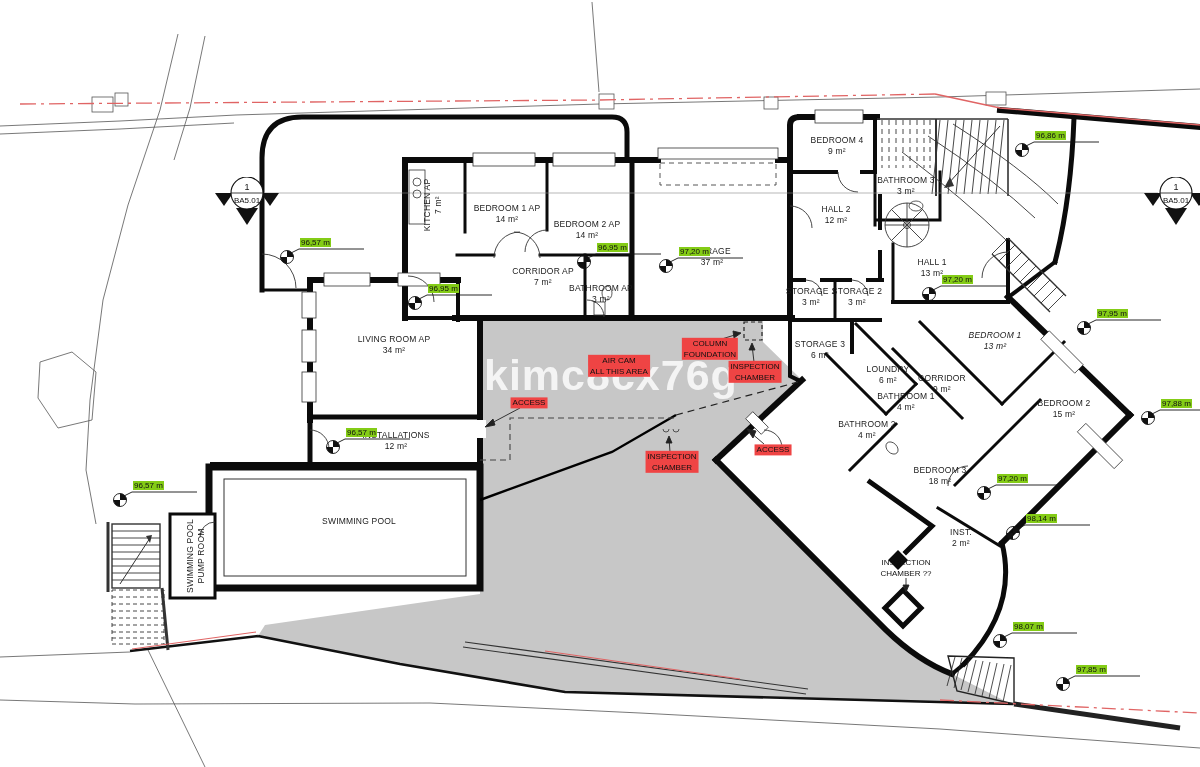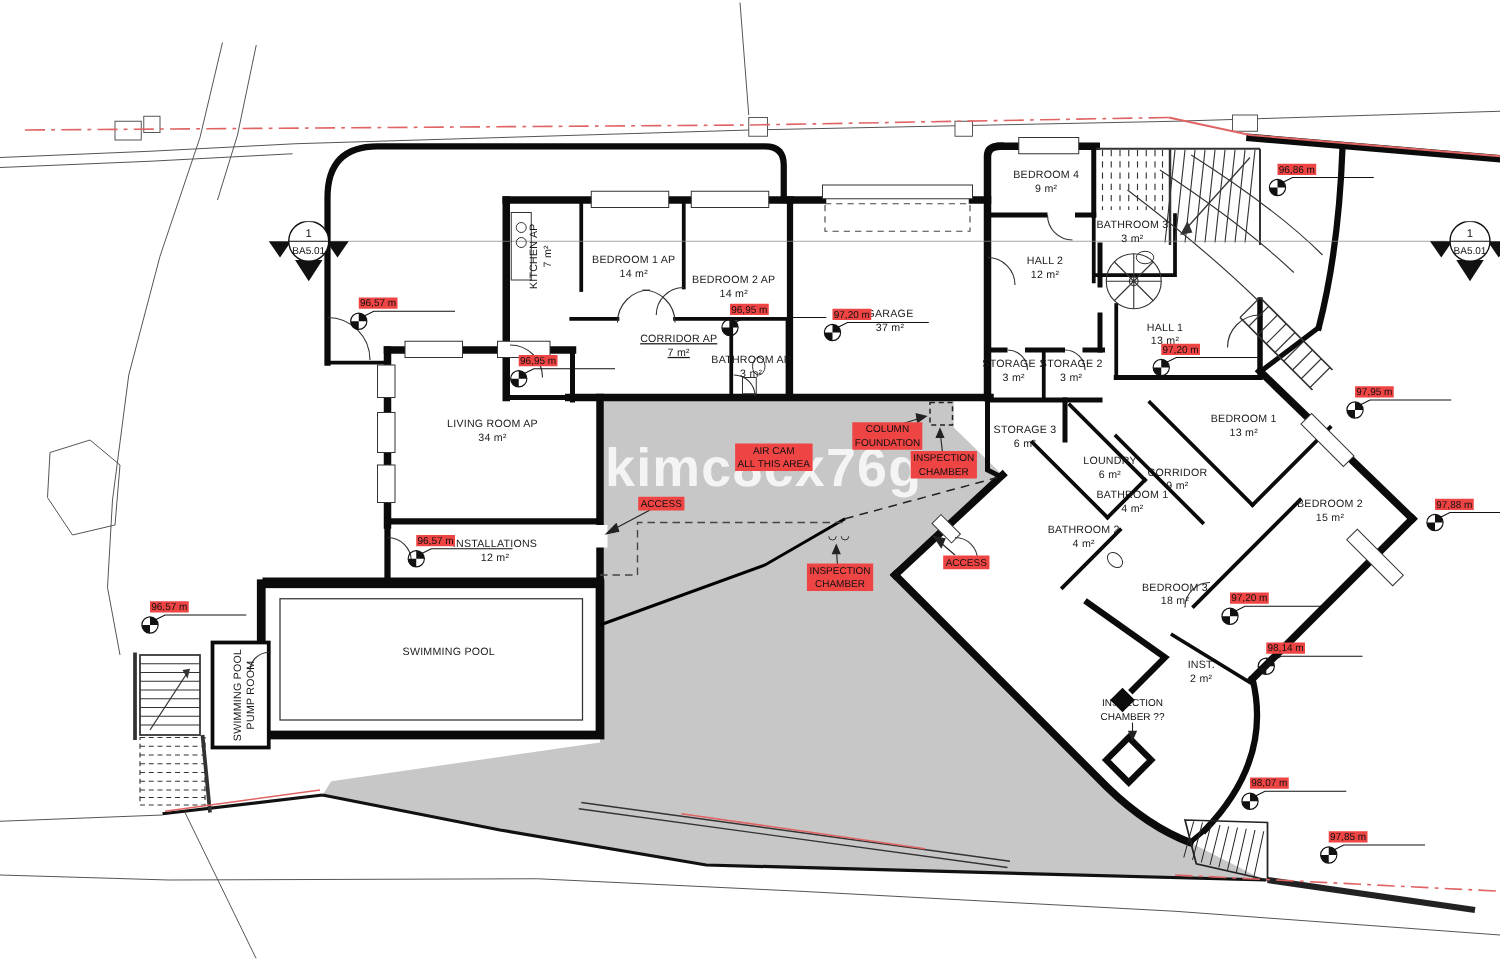--- a/index.html
+++ b/index.html
@@ -7,21 +7,21 @@
           font-family:"Liberation Sans",sans-serif}
   #plan-svg{position:absolute;left:0;top:0}
   #labels{position:absolute;left:0;top:0;width:1200px;height:767px}
   .room-label{position:absolute;transform:translate(-50%,-50%);text-align:center;
               font-size:8.5px;line-height:1.35;color:#1a1a1a;white-space:nowrap;letter-spacing:.2px}
   .annotation{position:absolute;transform:translate(-50%,-50%);text-align:center;
               font-size:8px;line-height:1.4;color:#111;white-space:nowrap}
   .annotation.boxed{background:#ef4444;padding:0 2px}
   .elev{position:absolute;width:0;height:0}
   .elev svg{position:absolute;left:-8px;top:-12px;overflow:visible}
-  .elev span{position:absolute;left:0;top:-19px;font-size:8px;color:#111;background:#ef4444;
+  .elev span{position:absolute;left:13px;top:-19px;font-size:8px;color:#111;background:#84cc16;
              padding:0 1px;white-space:nowrap}
   .secmark{position:absolute;width:0;height:0}
   .secmark svg{position:absolute;left:-38px;top:-16px}
   .secmark text{font-family:"Liberation Sans",sans-serif;fill:#111}
   .watermark{position:absolute;left:484px;top:354px;font-size:43px;font-weight:bold;
              color:rgba(255,255,255,.8);letter-spacing:1px;line-height:1;user-select:none}
 </style>
 </head>
 <body>
 
@@ -245,21 +245,21 @@
         <div>7 m²</div>
       </div>
       <div class="room-label" style="left: 507px; top: 214px;">
         <div>BEDROOM 1 AP</div>
         <div>14 m²</div>
       </div>
       <div class="room-label" style="left: 587px; top: 214px; margin-top: 16px;">
         <div>BEDROOM 2 AP</div>
         <div>14 m²</div>
       </div>
-      <div class="room-label" style="left: 543px; top: 277px; text-decoration: underline;">
+      <div class="room-label" style="left: 543px; top: 277px;">
         <div>CORRIDOR AP</div>
         <div>7 m²</div>
       </div>
       <div class="room-label" style="left: 601px; top: 294px;">
         <div>BATHROOM AP</div>
         <div>3 m²</div>
       </div>
       <div class="room-label" style="left: 712px; top: 216px; margin-top: 41px;">
         <div>GARAGE</div>
         <div>37 m²</div>
@@ -305,21 +305,21 @@
         <div>4 m²</div>
       </div>
       <div class="room-label" style="left: 867px; top: 430px;">
         <div>BATHROOM 2</div>
         <div>4 m²</div>
       </div>
       <div class="room-label" style="left: 940px; top: 476px;">
         <div>BEDROOM 3</div>
         <div>18 m²</div>
       </div>
-      <div class="room-label" style="left: 995px; top: 341px;">
+      <div class="room-label" style="left: 995px; top: 341px; font-style: italic;">
         <div>BEDROOM 1</div>
         <div>13 m²</div>
       </div>
       <div class="room-label" style="left: 1064px; top: 409px;">
         <div>BEDROOM 2</div>
         <div>15 m²</div>
       </div>
       <div class="room-label" style="left: 394px; top: 345px;">
         <div>LIVING ROOM AP</div>
         <div>34 m²</div>

